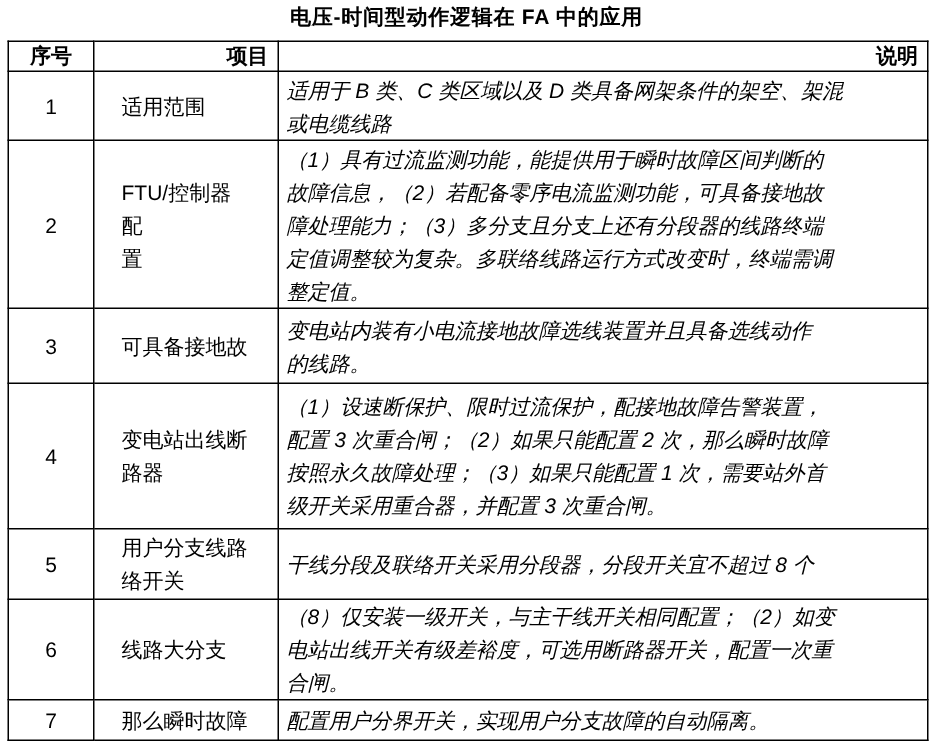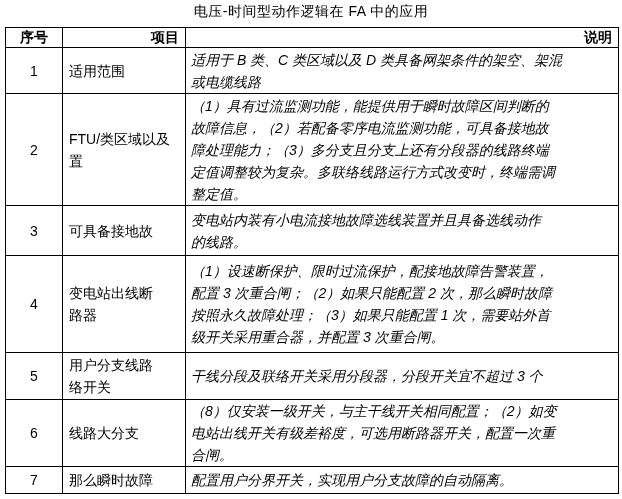--- a/index.html
+++ b/index.html
@@ -1,41 +1,41 @@
 <!DOCTYPE html>
 <html><head>
 <meta charset="utf-8">
 <style>
   html,body{margin:0;padding:0;background:#fff;}
   body{
     width:622px;height:499px;overflow:hidden;color:#000;
     font-family:"Liberation Sans","DejaVu Sans",sans-serif;
   }
   .title{
-    margin-top:3px;text-align:center;font-size:14px;font-weight:normal;
+    margin-top:3px;text-align:center;font-size:14px;font-weight:bold;
     letter-spacing:0.5px;
   }
   table.doc{
     border-collapse:collapse;table-layout:fixed;
     margin:6px 0 0 5px;width:613px;
   }
   table.doc th, table.doc td{
     border:1px solid #000;
     font-size:14px;
     overflow:hidden;
     box-sizing:border-box;
   }
   th{font-weight:bold;text-align:right;padding:0 6px;height:20px;}
   th.c-no{text-align:center;padding:0;}
   td.no{
     text-align:center;vertical-align:middle;
     font-size:13px;padding:0;
   }
   td.item{
-    vertical-align:middle;padding:0 6px;
+    vertical-align:middle;padding:0 18px;
     line-height:22px;white-space:pre-line;
   }
   td.desc{
     vertical-align:middle;padding:0 5px;
     line-height:22px;white-space:pre-line;font-style:italic;
   }
   tr.r1{height:46px;} tr.r2{height:112px;} tr.r3{height:50px;}
   tr.r4{height:97px;} tr.r5{height:47px;} tr.r6{height:67px;}
   tr.r7{height:27px;}
   col.c1{width:57px;} col.c2{width:123px;} col.c3{width:433px;}
@@ -60,21 +60,21 @@
   </thead>
   <tbody>
     <tr class="r1">
       <td class="no">1</td>
       <td class="item">适用范围</td>
       <td class="desc">适用于 B 类、C 类区域以及 D 类具备网架条件的架空、架混
 或电缆线路</td>
     </tr>
     <tr class="r2">
       <td class="no">2</td>
-      <td class="item">FTU/类区域以及
+      <td class="item">FTU/控制器配
 置</td>
       <td class="desc">（1）具有过流监测功能，能提供用于瞬时故障区间判断的
 故障信息，（2）若配备零序电流监测功能，可具备接地故
 障处理能力；（3）多分支且分支上还有分段器的线路终端
 定值调整较为复杂。多联络线路运行方式改变时，终端需调
 整定值。</td>
     </tr>
     <tr class="r3">
       <td class="no">3</td>
       <td class="item">可具备接地故</td>
@@ -87,21 +87,21 @@
 路器</td>
       <td class="desc">（1）设速断保护、限时过流保护，配接地故障告警装置，
 配置 3 次重合闸；（2）如果只能配置 2 次，那么瞬时故障
 按照永久故障处理；（3）如果只能配置 1 次，需要站外首
 级开关采用重合器，并配置 3 次重合闸。</td>
     </tr>
     <tr class="r5">
       <td class="no">5</td>
       <td class="item">用户分支线路
 络开关</td>
-      <td class="desc">干线分段及联络开关采用分段器，分段开关宜不超过 3 个</td>
+      <td class="desc">干线分段及联络开关采用分段器，分段开关宜不超过 8 个</td>
     </tr>
     <tr class="r6">
       <td class="no">6</td>
       <td class="item">线路大分支</td>
       <td class="desc">（8）仅安装一级开关，与主干线开关相同配置；（2）如变
 电站出线开关有级差裕度，可选用断路器开关，配置一次重
 合闸。</td>
     </tr>
     <tr class="r7">
       <td class="no">7</td>

